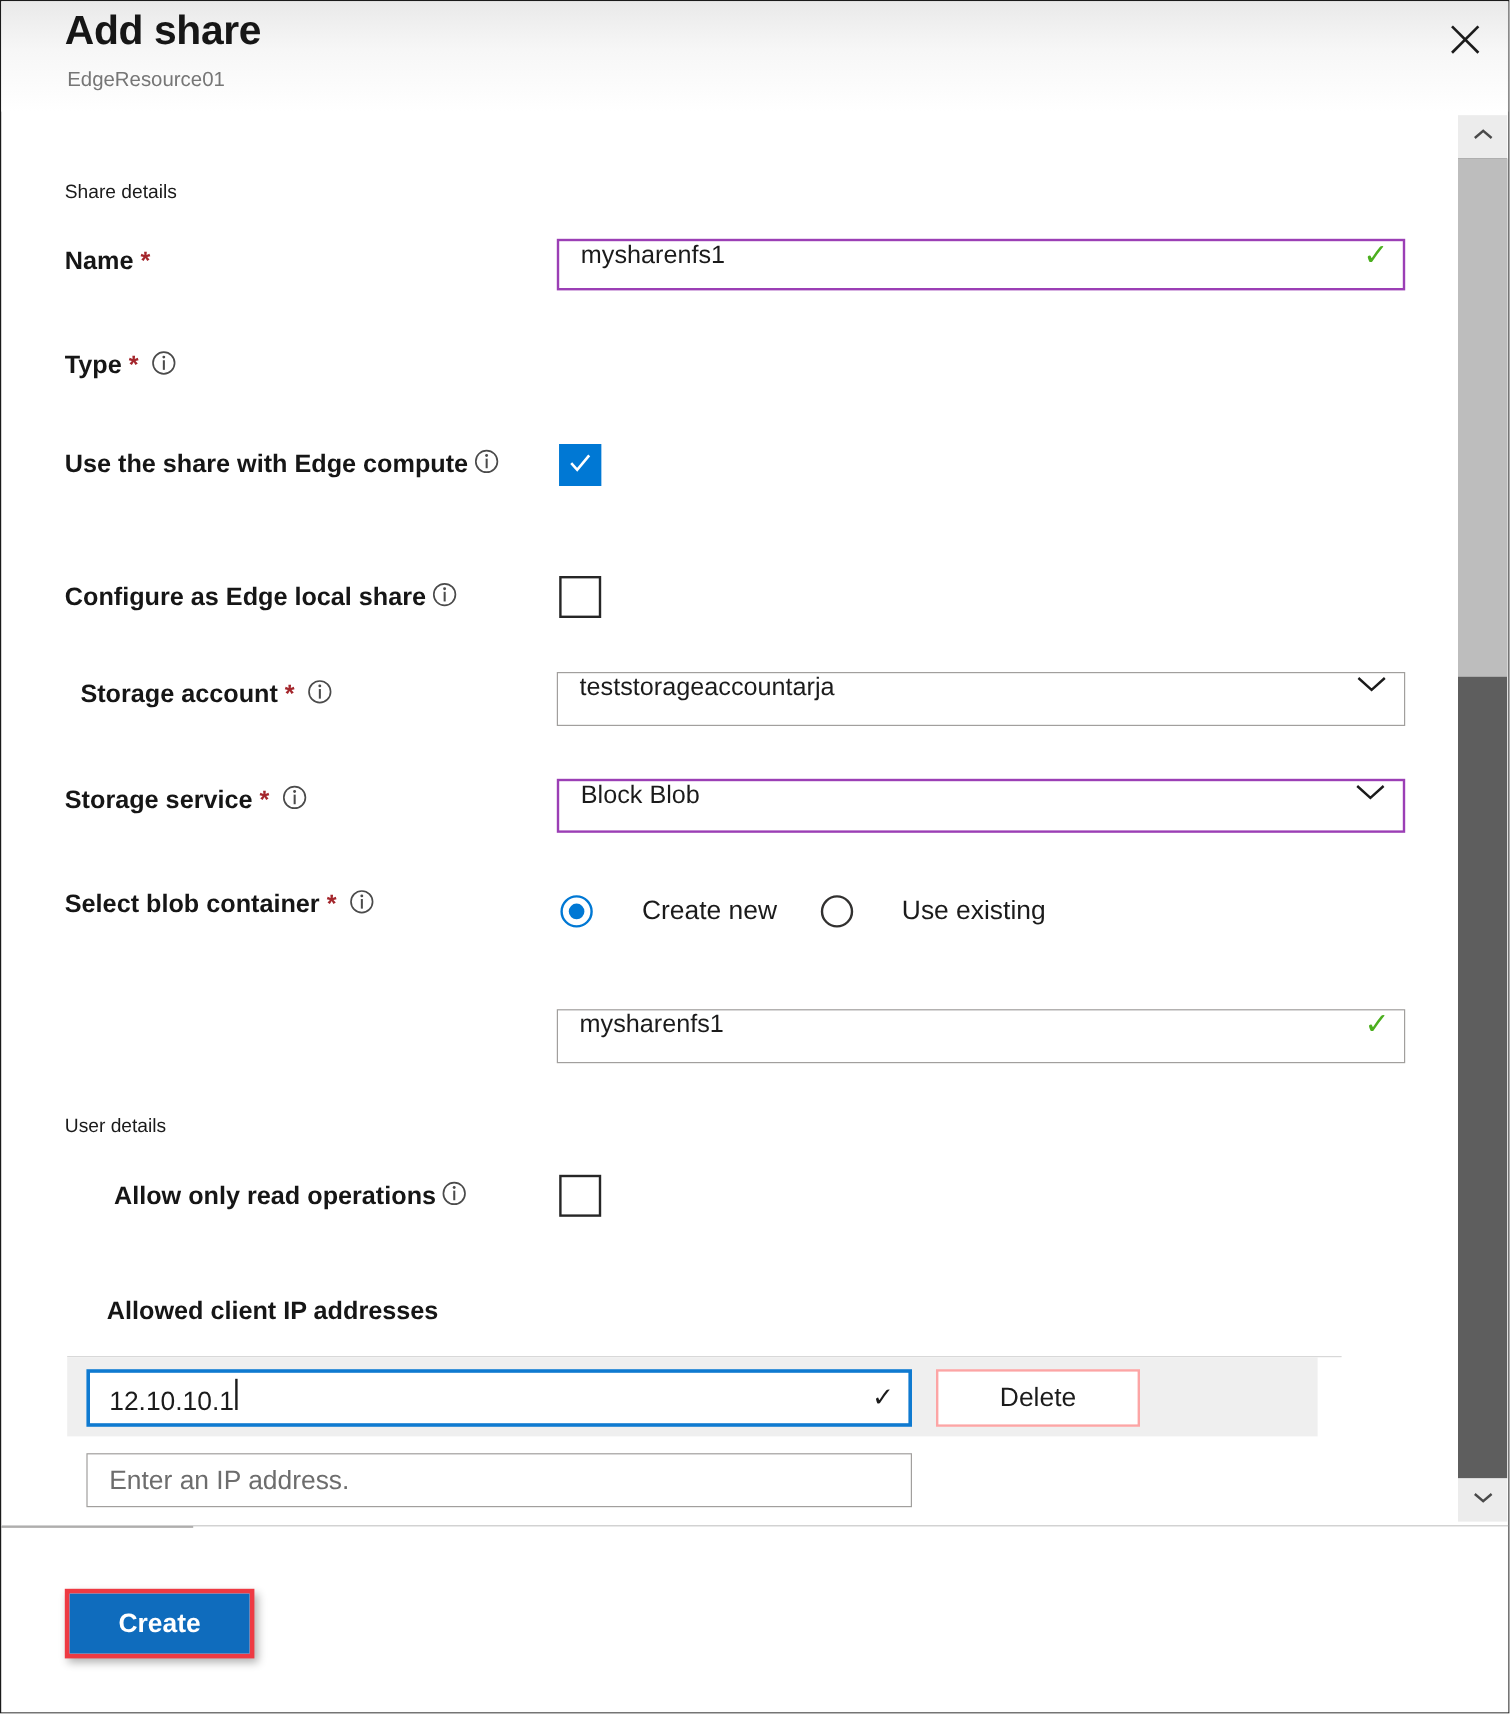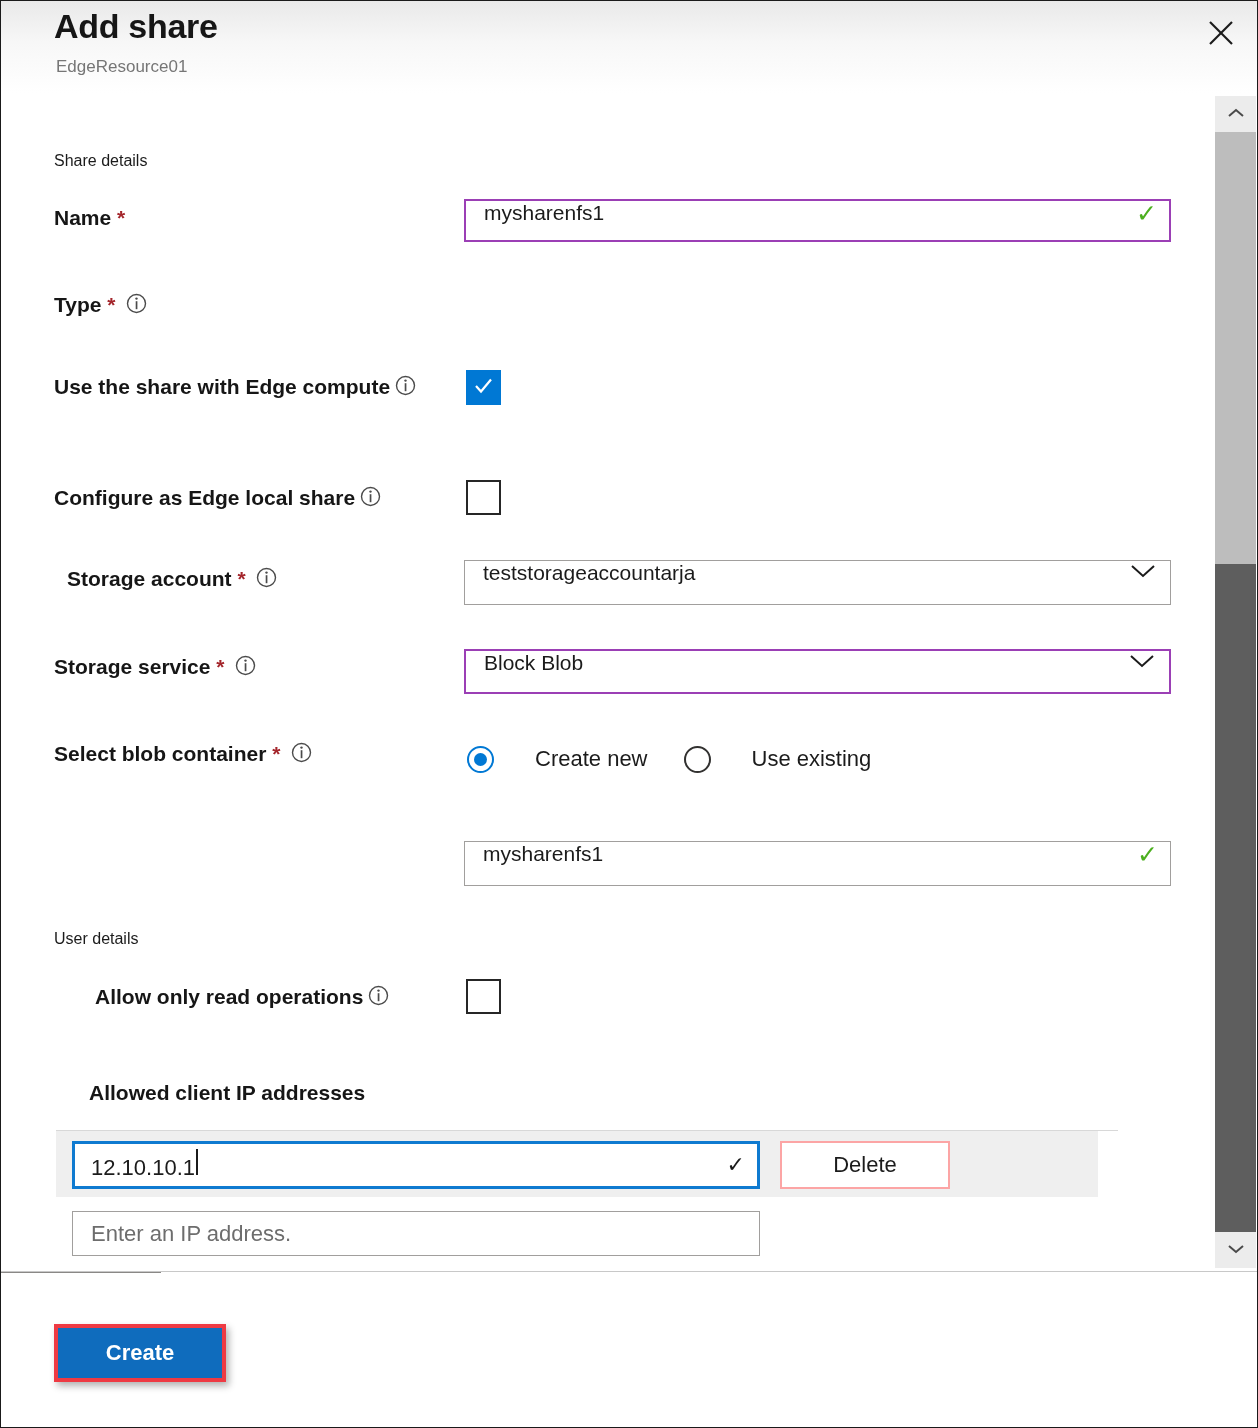--- a/index.html
+++ b/index.html
@@ -263,21 +263,21 @@
   .footer-rule2 {
     position: absolute;
     left: 0; top: 1271px;
     width: 160px;
     height: 1px;
     background: #8a8886;
   }
   .create-wrap {
     position: absolute;
     left: 53px; top: 1323px;
-    width: 172px; height: 58px;
+    width: 158px; height: 58px;
     border: 4px solid #ee3a43;
     box-sizing: border-box;
     box-shadow: 3px 4px 7px rgba(0,0,0,0.30);
   }
   .create-btn {
     position: absolute;
     left: 0; top: 0; right: 0; bottom: 0;
     background: #0f6cbd;
     color: #ffffff;
     font-size: 22px;

